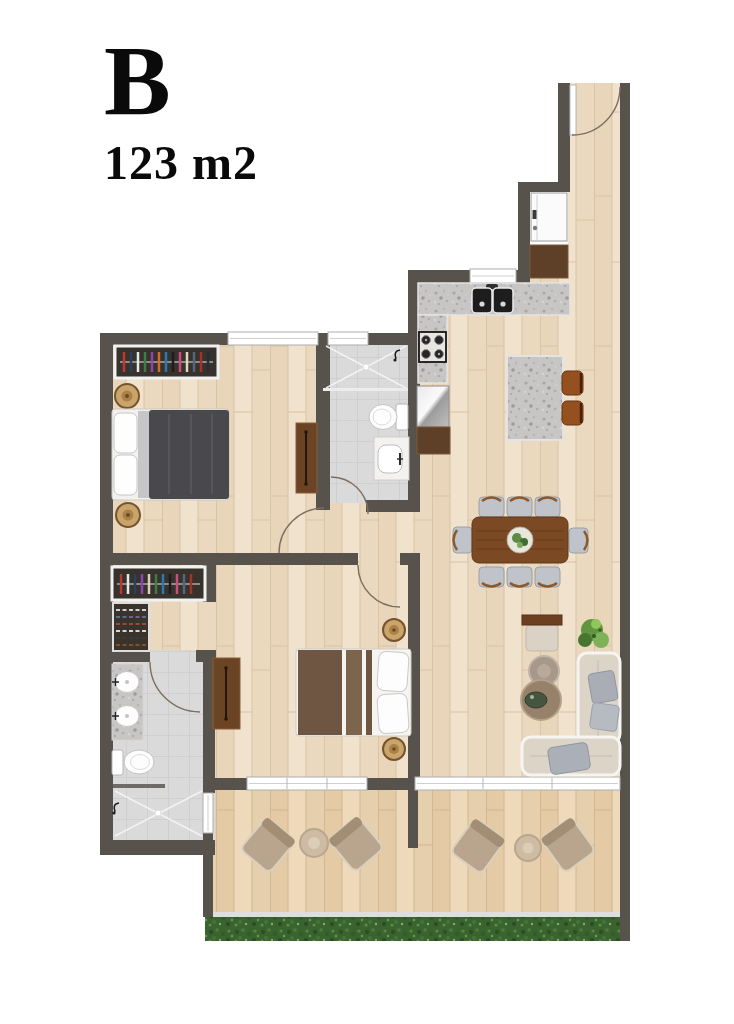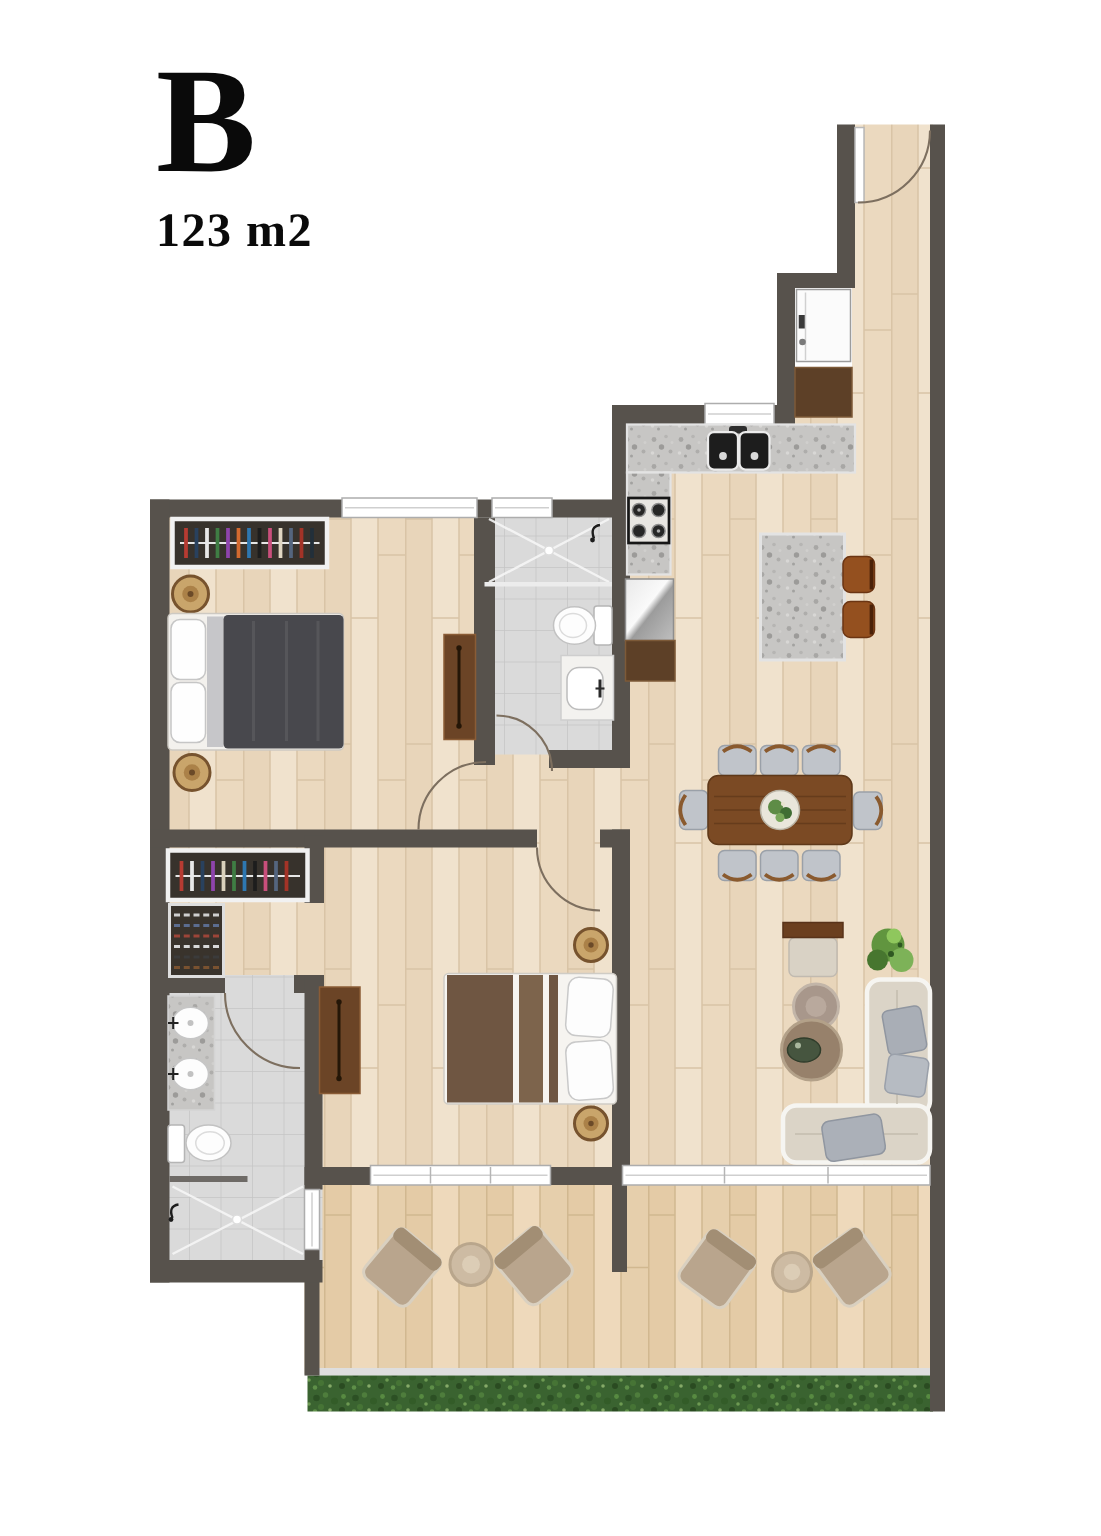--- a/index.html
+++ b/index.html
@@ -1,20 +1,20 @@
 <!DOCTYPE html>
 <html><head>
 <meta charset="utf-8">
 <style>
   html,body{margin:0;padding:0;background:#ffffff;}
   .page{position:relative;width:734px;height:1024px;background:#ffffff;overflow:hidden;
         font-family:"Liberation Serif",serif;}
   .title-block{position:absolute;left:104px;top:28px;}
   .unit-title{font-size:100px;font-weight:700;line-height:1.05;color:#0a0a0a;}
-  .unit-area{font-size:32px;font-weight:700;color:#0a0a0a;margin-top:2px;letter-spacing:1px;}
+  .unit-area{font-size:48px;font-weight:700;color:#0a0a0a;margin-top:2px;letter-spacing:1px;}
   svg{position:absolute;left:0;top:0;}
 </style>
 </head>
 <body>
 
 <div class="page">
 
   <div class="title-block">
     <div class="unit-title">B</div>
     <div class="unit-area">123 m2</div>

